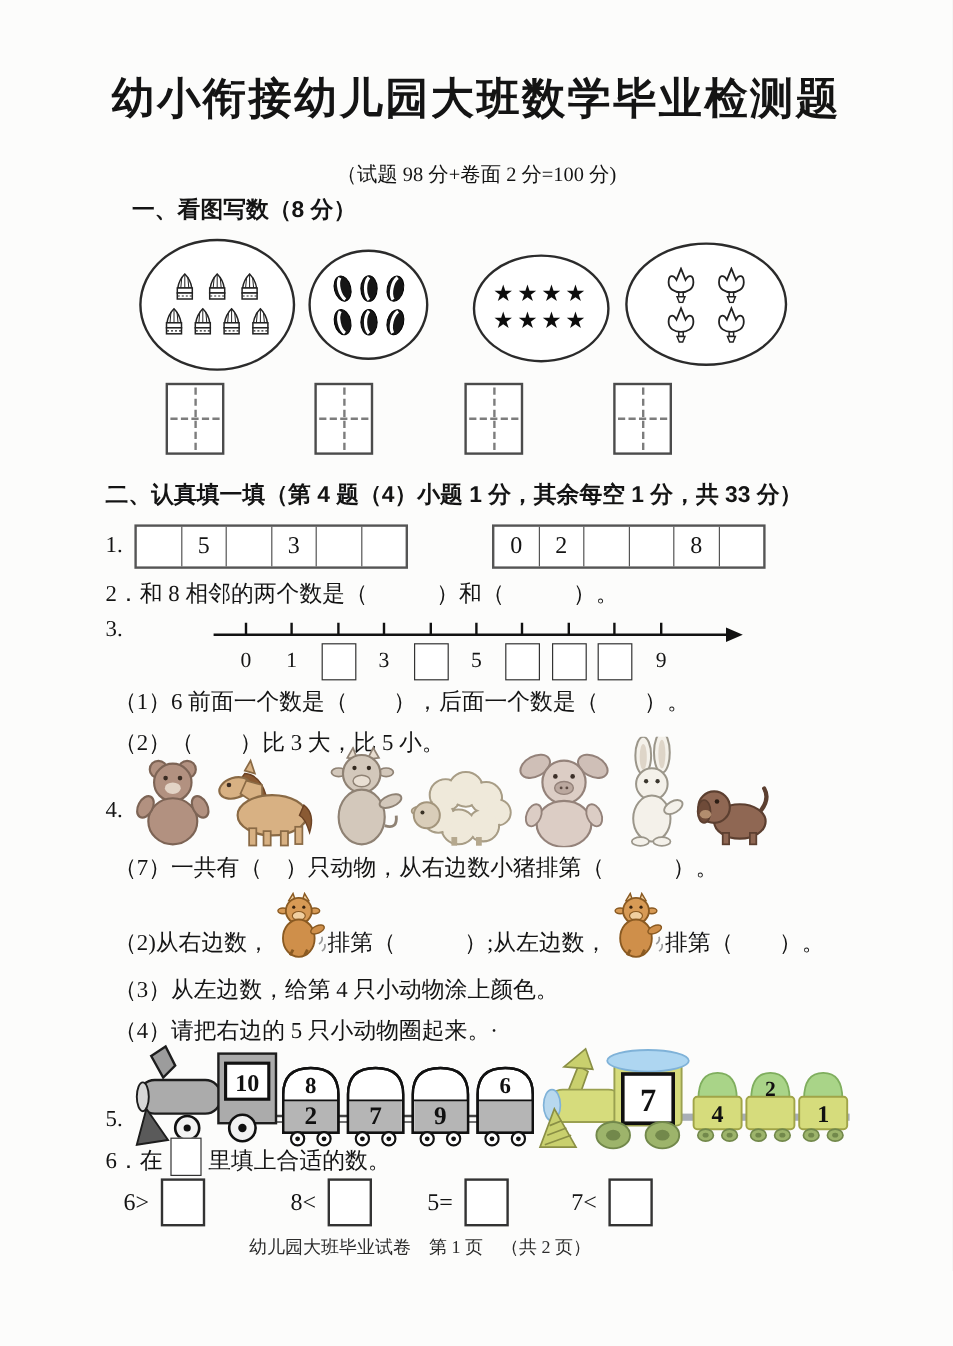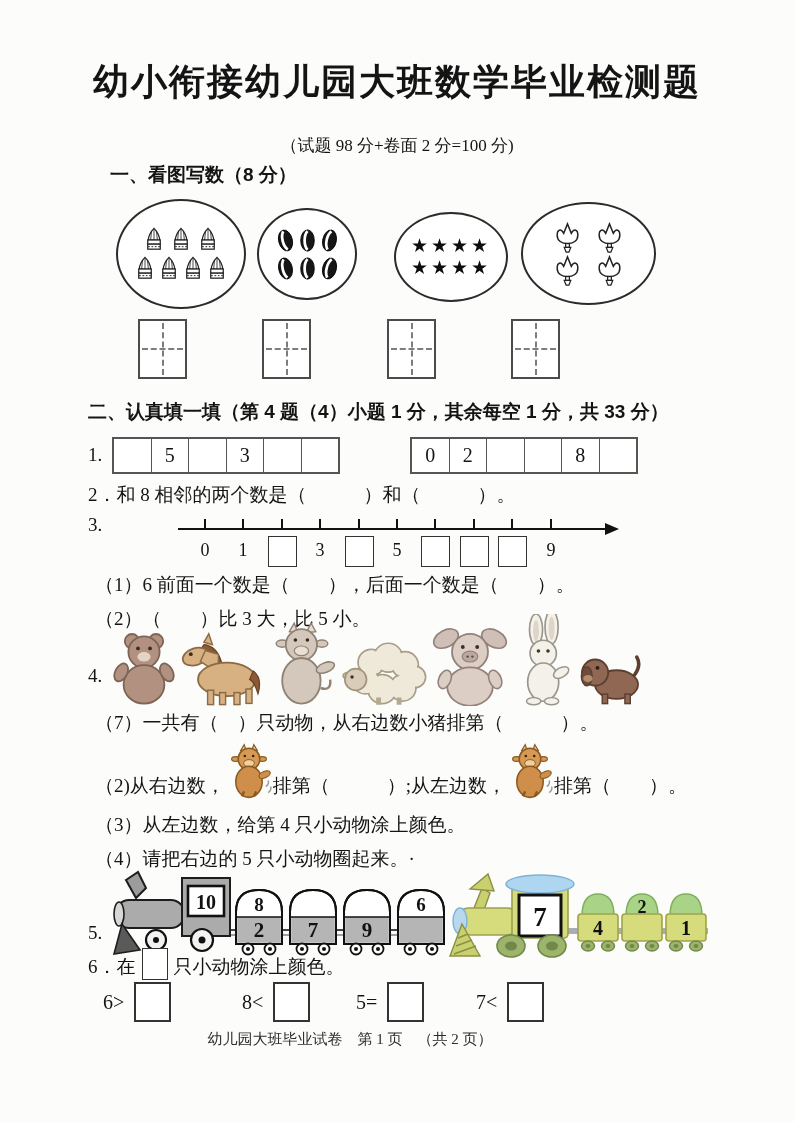--- a/index.html
+++ b/index.html
@@ -448,21 +448,21 @@
       <ellipse cx="228" cy="78" rx="6.5" ry="5" fill="#9db46b" stroke="#72884b" stroke-width="1.4"></ellipse>
         <ellipse cx="228" cy="78" rx="2.5" ry="2" fill="#72884b"></ellipse>
       <ellipse cx="248" cy="78" rx="6.5" ry="5" fill="#9db46b" stroke="#72884b" stroke-width="1.4"></ellipse>
         <ellipse cx="248" cy="78" rx="2.5" ry="2" fill="#72884b"></ellipse>
     </g>
   </svg>
 
   <div class="abs cowline" style="left:88px;top:948px;gap:6px;">
     <span class="qtext">6．在</span>
     <span class="inline-box"></span>
-    <span class="qtext">只小动物涂上颜色。</span>
+    <span class="qtext">里填上合适的数。</span>
   </div>
 
   <div class="abs comp-group" style="left:103px;top:982px;">
     <span class="comp-label">6&gt;</span>
     <span class="comp-box"></span>
   </div>
   <div class="abs comp-group" style="left:242px;top:982px;">
     <span class="comp-label">8&lt;</span>
     <span class="comp-box"></span>
   </div>

